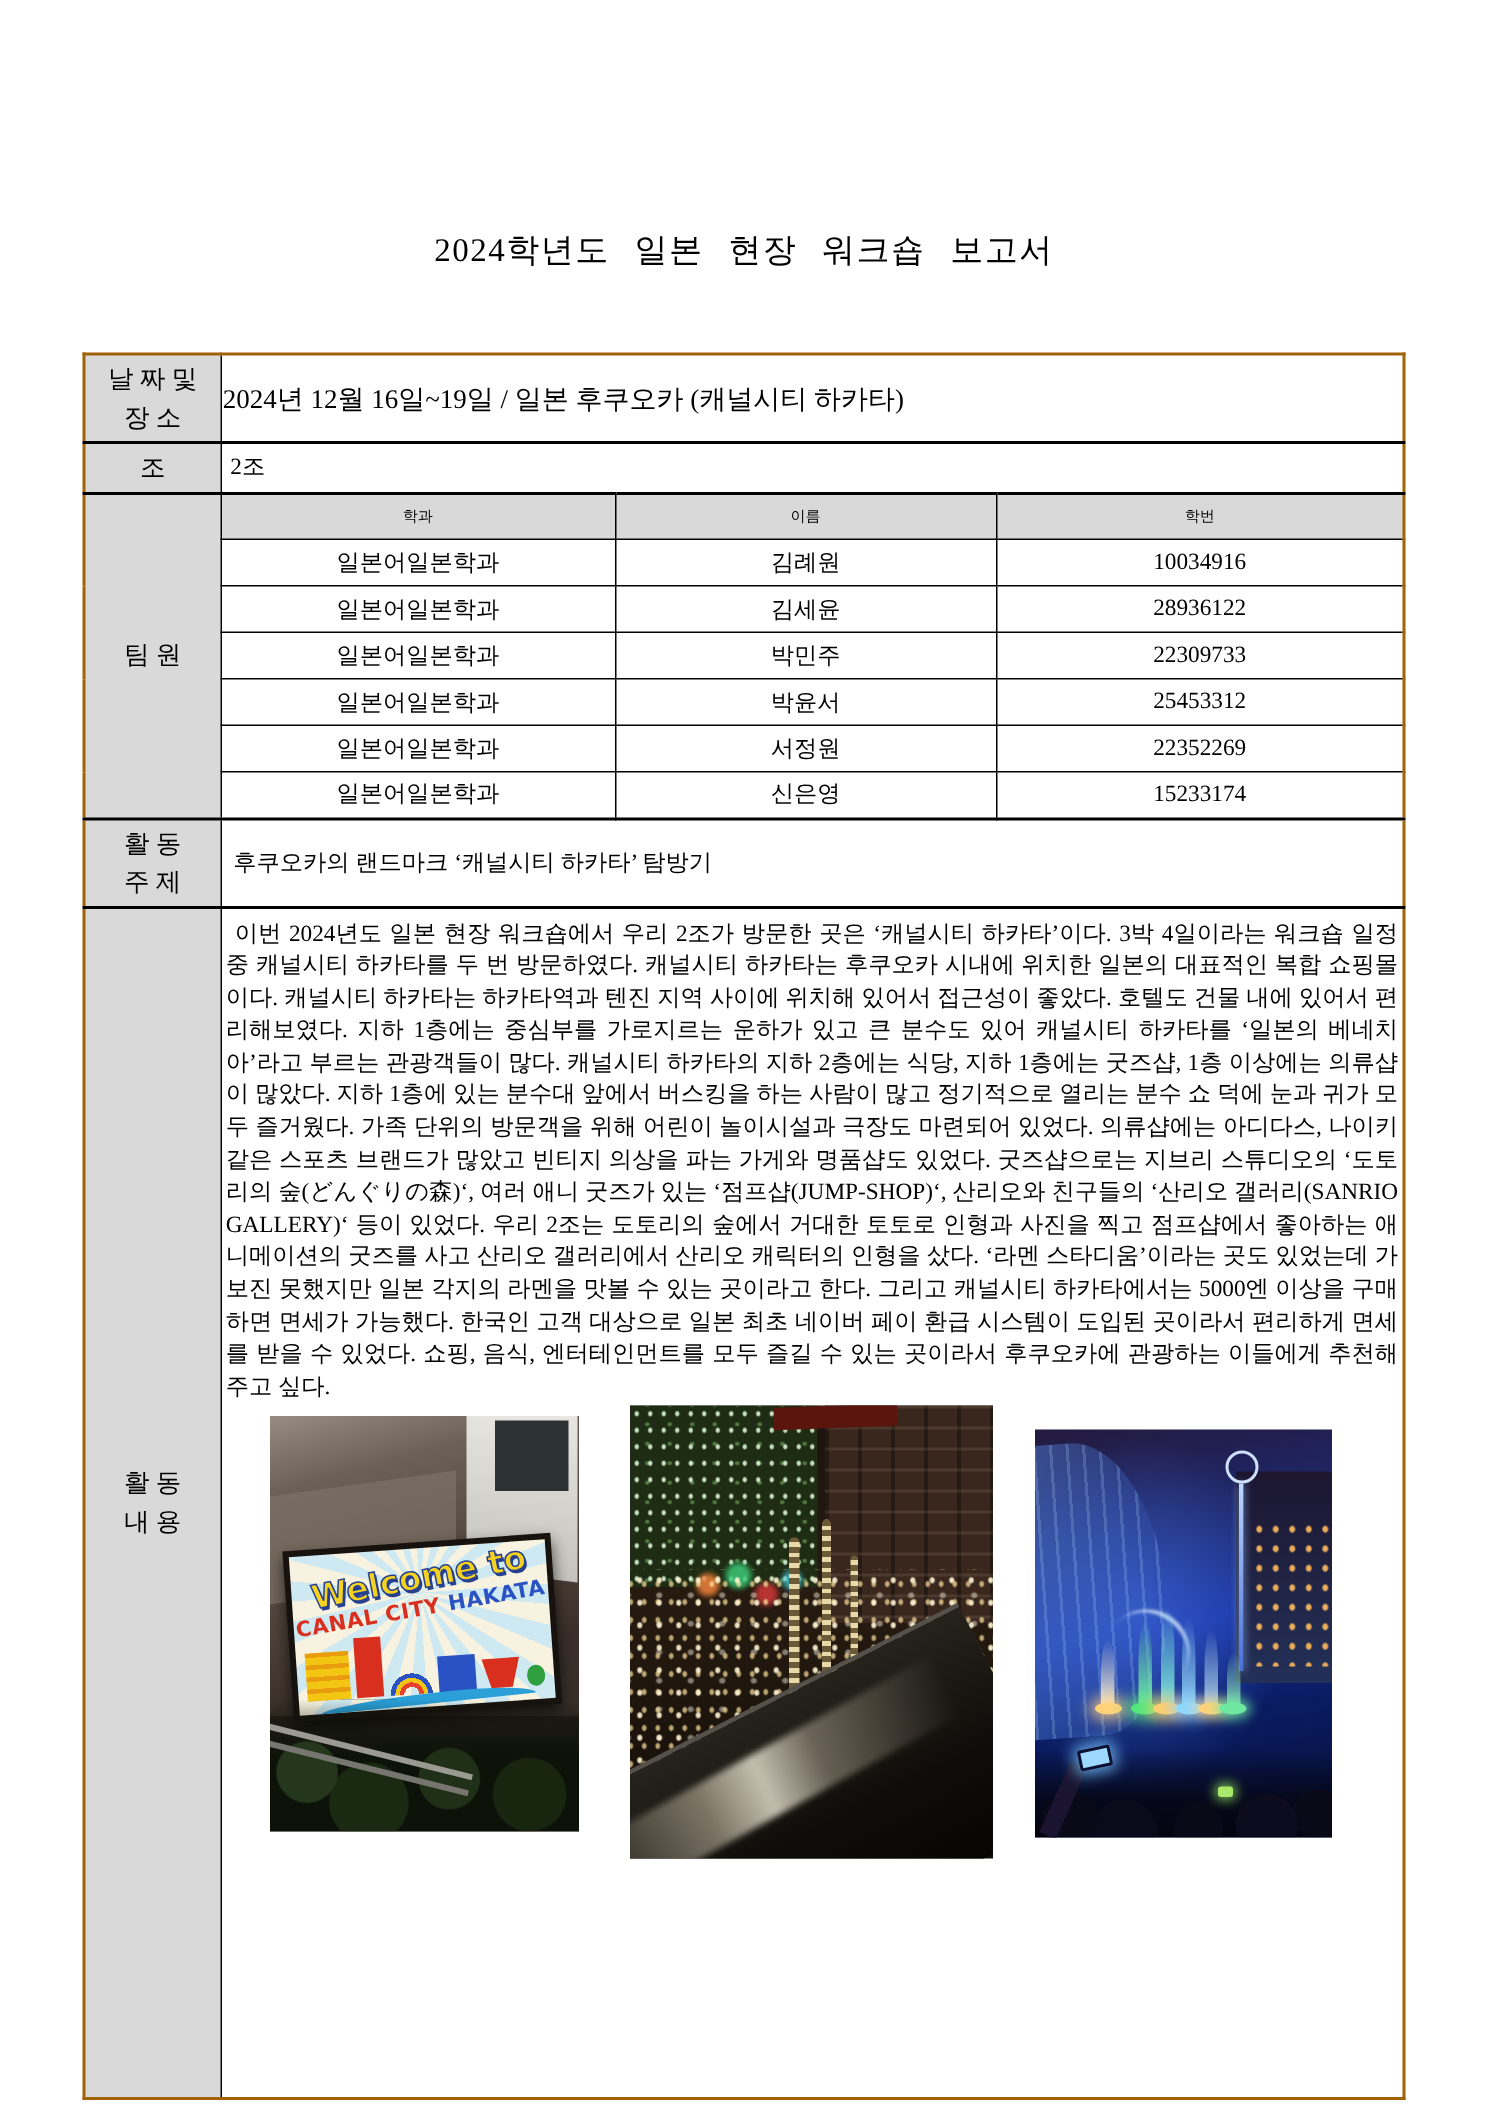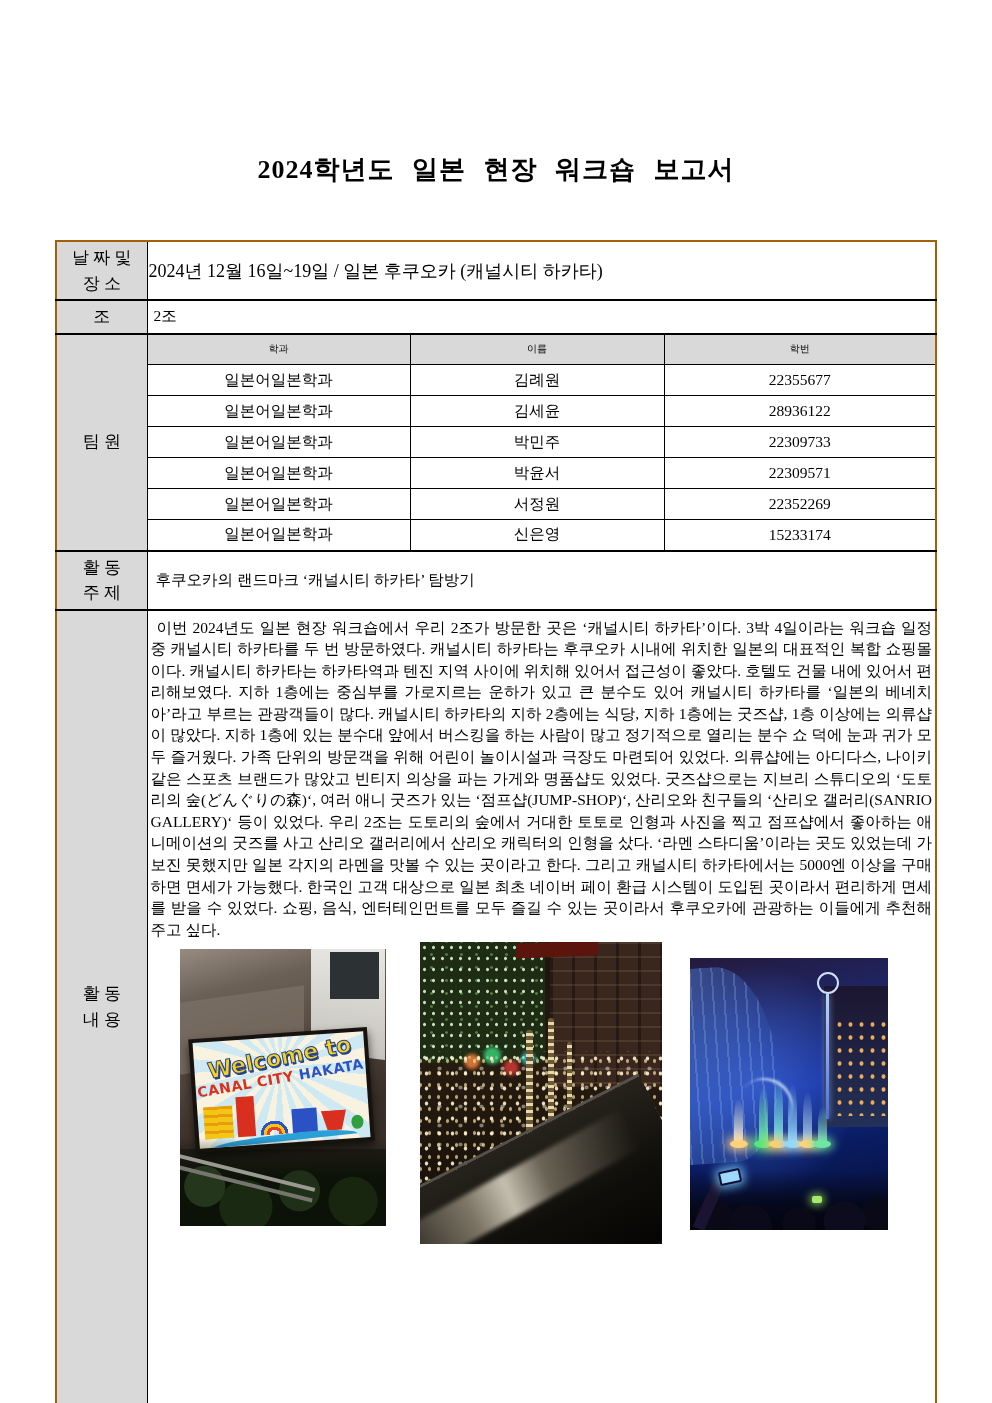--- a/index.html
+++ b/index.html
@@ -4,21 +4,21 @@
 <style>
   * { box-sizing: border-box; }
   html,body { margin:0; padding:0; }
   body {
     width:992px; height:1403px; background:#ffffff; color:#000;
     font-family:"Liberation Serif","DejaVu Serif",serif;
     position:relative; overflow:hidden;
   }
   h1.doc-title {
     margin:152px 0 0; text-align:center;
-    font-size:26px; font-weight:bold; letter-spacing:1px; word-spacing:10px;
+    font-size:22px; font-weight:normal; letter-spacing:1px; word-spacing:10px;
   }
   table.report {
     border-collapse:collapse; width:880px; margin:53px auto 0;
     table-layout:fixed; border:2px solid #a16207;
   }
   table.report td, table.report th { border:1px solid #000; font-weight:normal; }
   tr.major > td, tr.major > th { border-top:2px solid #000; }
   th.rowlabel {
     background:#d9d9d9; font-weight:bold; font-size:17px; text-align:center;
     border-right:2px solid #000; line-height:1.5; padding:3px 2px;
@@ -202,36 +202,36 @@
     </tr>
     <tr class="r-teamhead major">
       <th class="rowlabel" rowspan="7">팀 원</th>
       <td>학과</td>
       <td>이름</td>
       <td>학번</td>
     </tr>
     <tr class="r-member">
       <td>일본어일본학과</td>
       <td>김례원</td>
-      <td>22355677</td>
+      <td>10034916</td>
     </tr>
     <tr class="r-member">
       <td>일본어일본학과</td>
       <td>김세윤</td>
       <td>28936122</td>
     </tr>
     <tr class="r-member">
       <td>일본어일본학과</td>
       <td>박민주</td>
       <td>22309733</td>
     </tr>
     <tr class="r-member">
       <td>일본어일본학과</td>
       <td>박윤서</td>
-      <td>22309571</td>
+      <td>25453312</td>
     </tr>
     <tr class="r-member">
       <td>일본어일본학과</td>
       <td>서정원</td>
       <td>22352269</td>
     </tr>
     <tr class="r-member">
       <td>일본어일본학과</td>
       <td>신은영</td>
       <td>15233174</td>

